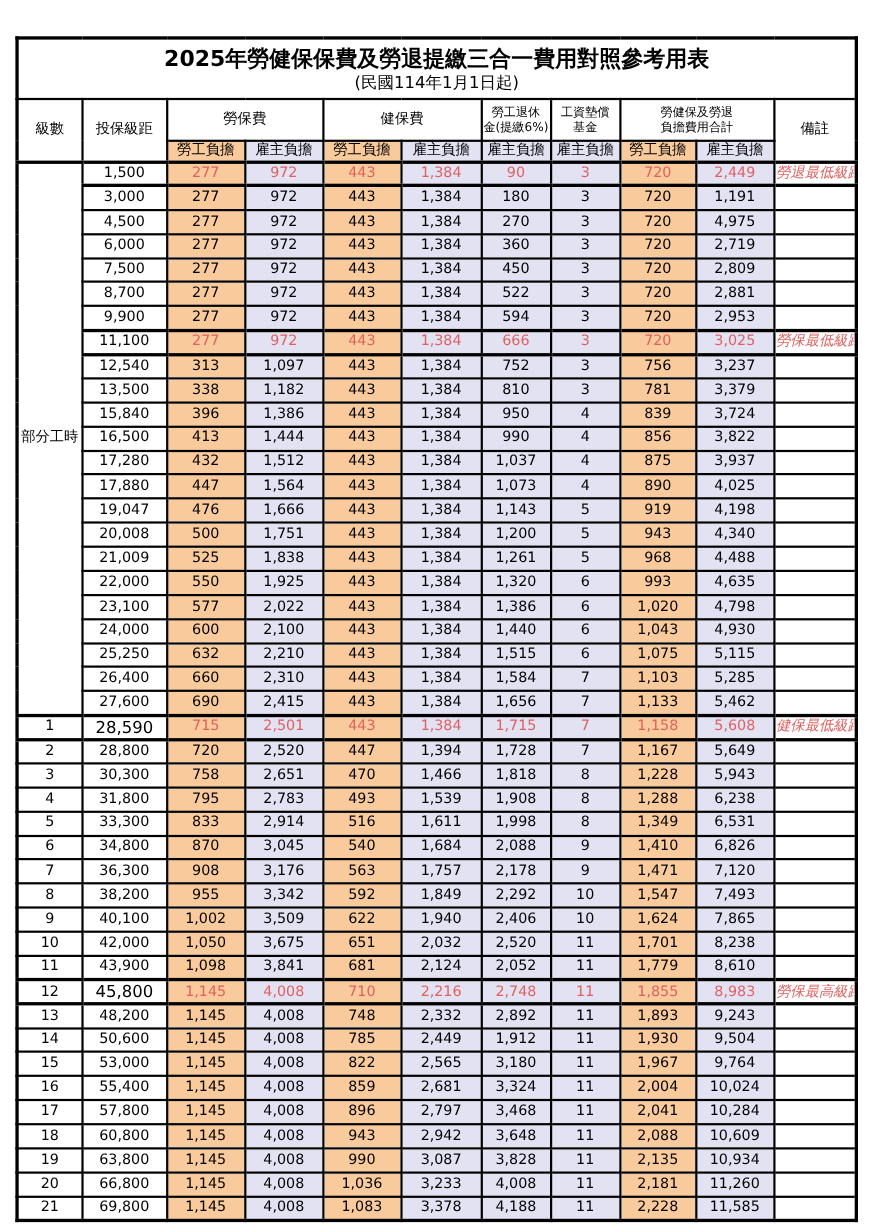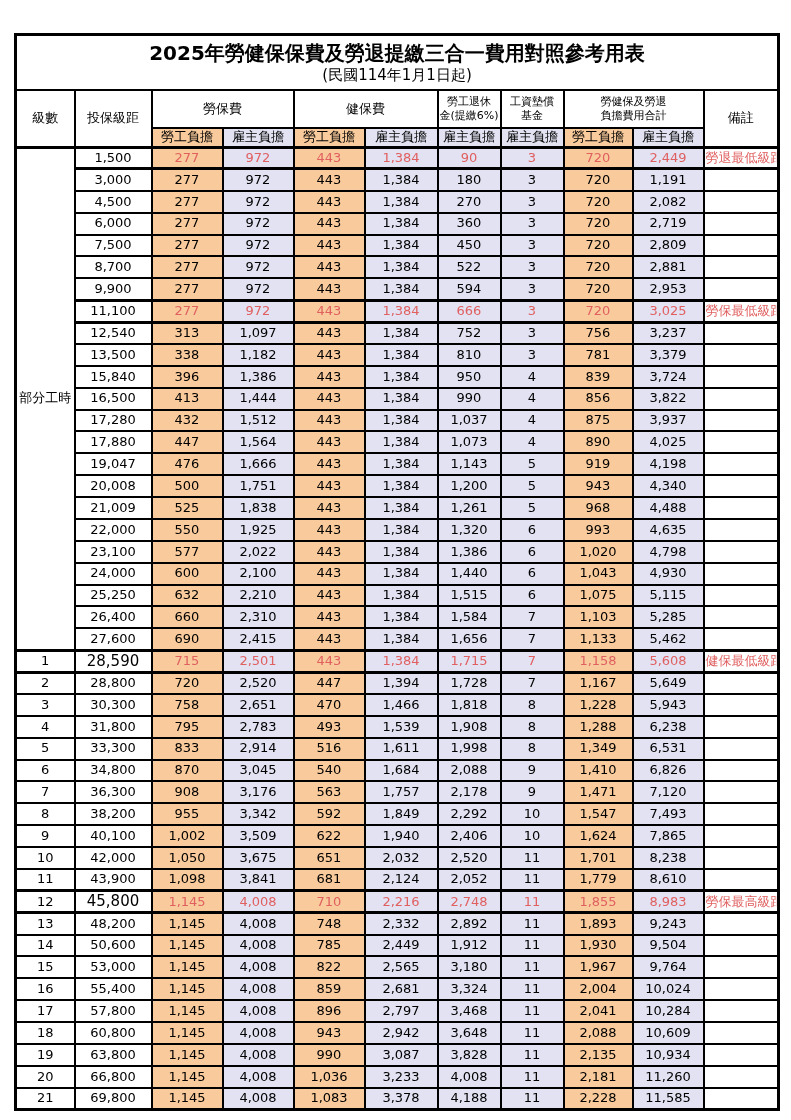--- a/index.html
+++ b/index.html
@@ -23,21 +23,21 @@
   .title-line{font-size:20px;font-weight:bold;line-height:1.25;}
   .subtitle-line{font-size:15px;font-weight:normal;line-height:1.2;}
   
   tr.h1{height:38px;}
   tr.h2{height:19px;}
   tr.h1 td, tr.h2 td{font-size:13px;}
   .two-line div{line-height:1.3;font-size:11px;}
   
   tr.data-row{height:21.89px;}
   tr.data-row td{font-size:13px;}
-  td.remark{font-size:10px;padding:0 1px;}
+  td.remark{font-size:10px;padding:0 1px;font-style:italic;}
   td.bracket{font-size:13.5px;}
   td.bracket.emph{font-size:15px;font-weight:normal;}
   tr.red-row .c-orange, tr.red-row .c-lav, tr.red-row td.remark{color:var(--red);}
   tr.red-row td{border-top-width:3px;border-bottom-width:3px;}
 </style>
 </head>
 <body>
 
 <table class="fee">
   <colgroup>
@@ -117,21 +117,21 @@
       </tr>
       <tr class="data-row">
         <td class="c-white bracket">4,500</td>
         <td class="c-orange">277</td>
         <td class="c-lav">972</td>
         <td class="c-orange">443</td>
         <td class="c-lav">1,384</td>
         <td class="c-lav">270</td>
         <td class="c-lav">3</td>
         <td class="c-orange">720</td>
-        <td class="c-lav">2,082</td>
+        <td class="c-lav">4,975</td>
         <td class="c-white remark"></td>
       </tr>
       <tr class="data-row">
         <td class="c-white bracket">6,000</td>
         <td class="c-orange">277</td>
         <td class="c-lav">972</td>
         <td class="c-orange">443</td>
         <td class="c-lav">1,384</td>
         <td class="c-lav">360</td>
         <td class="c-lav">3</td>

